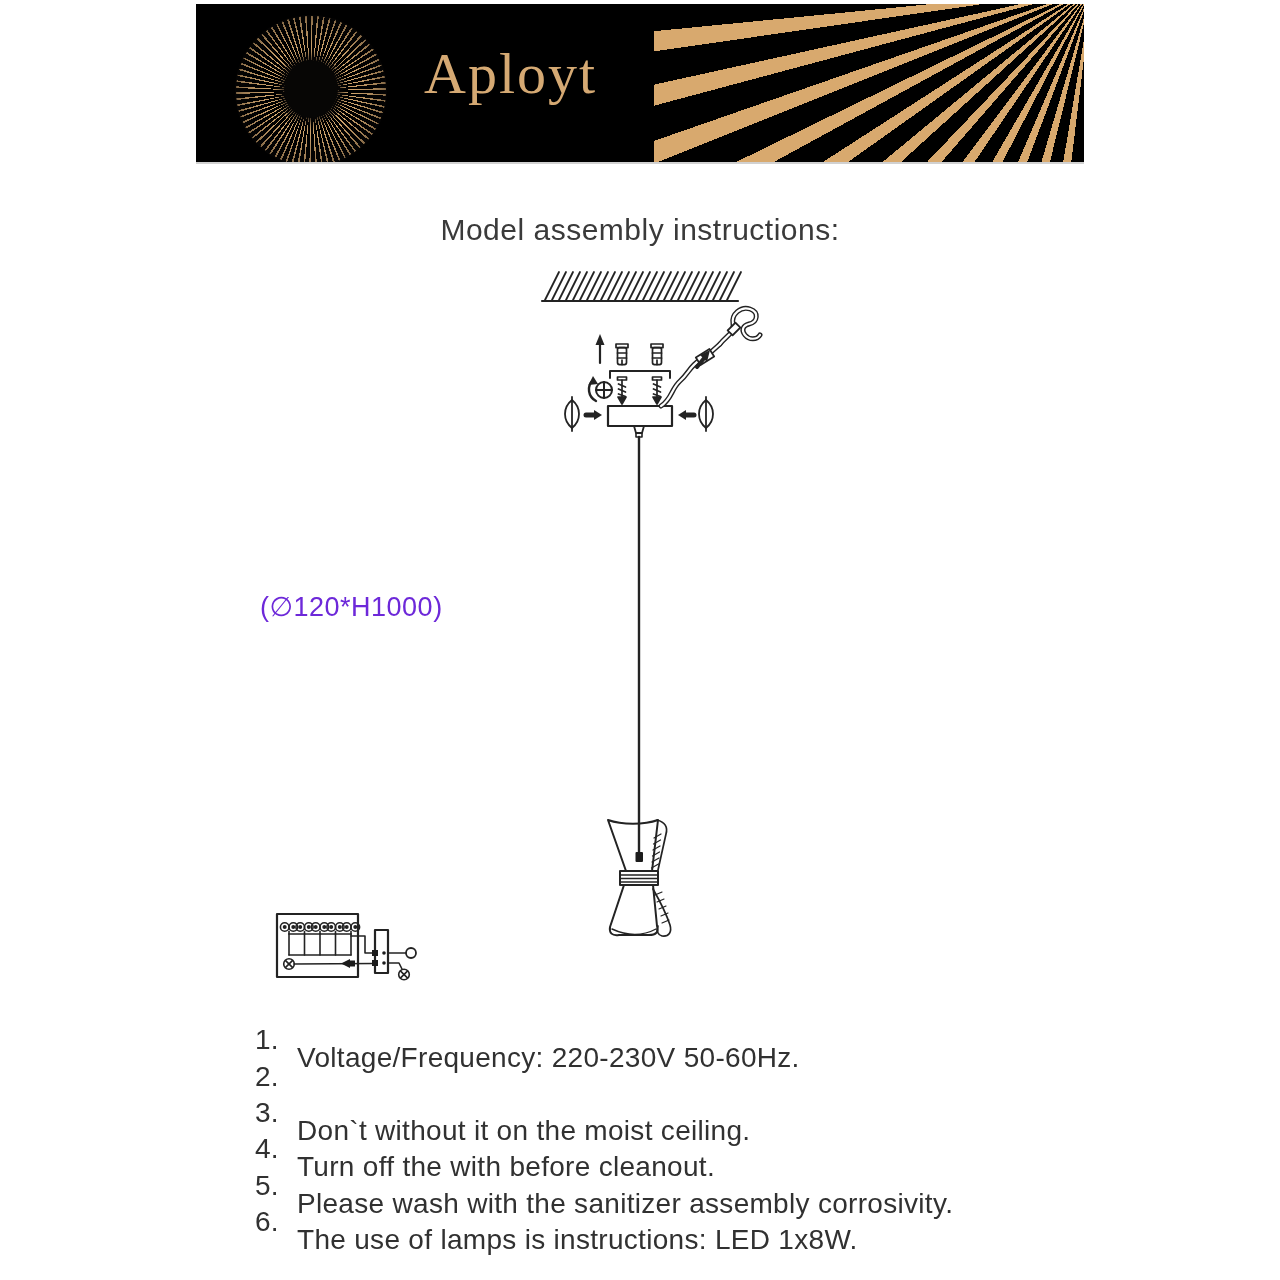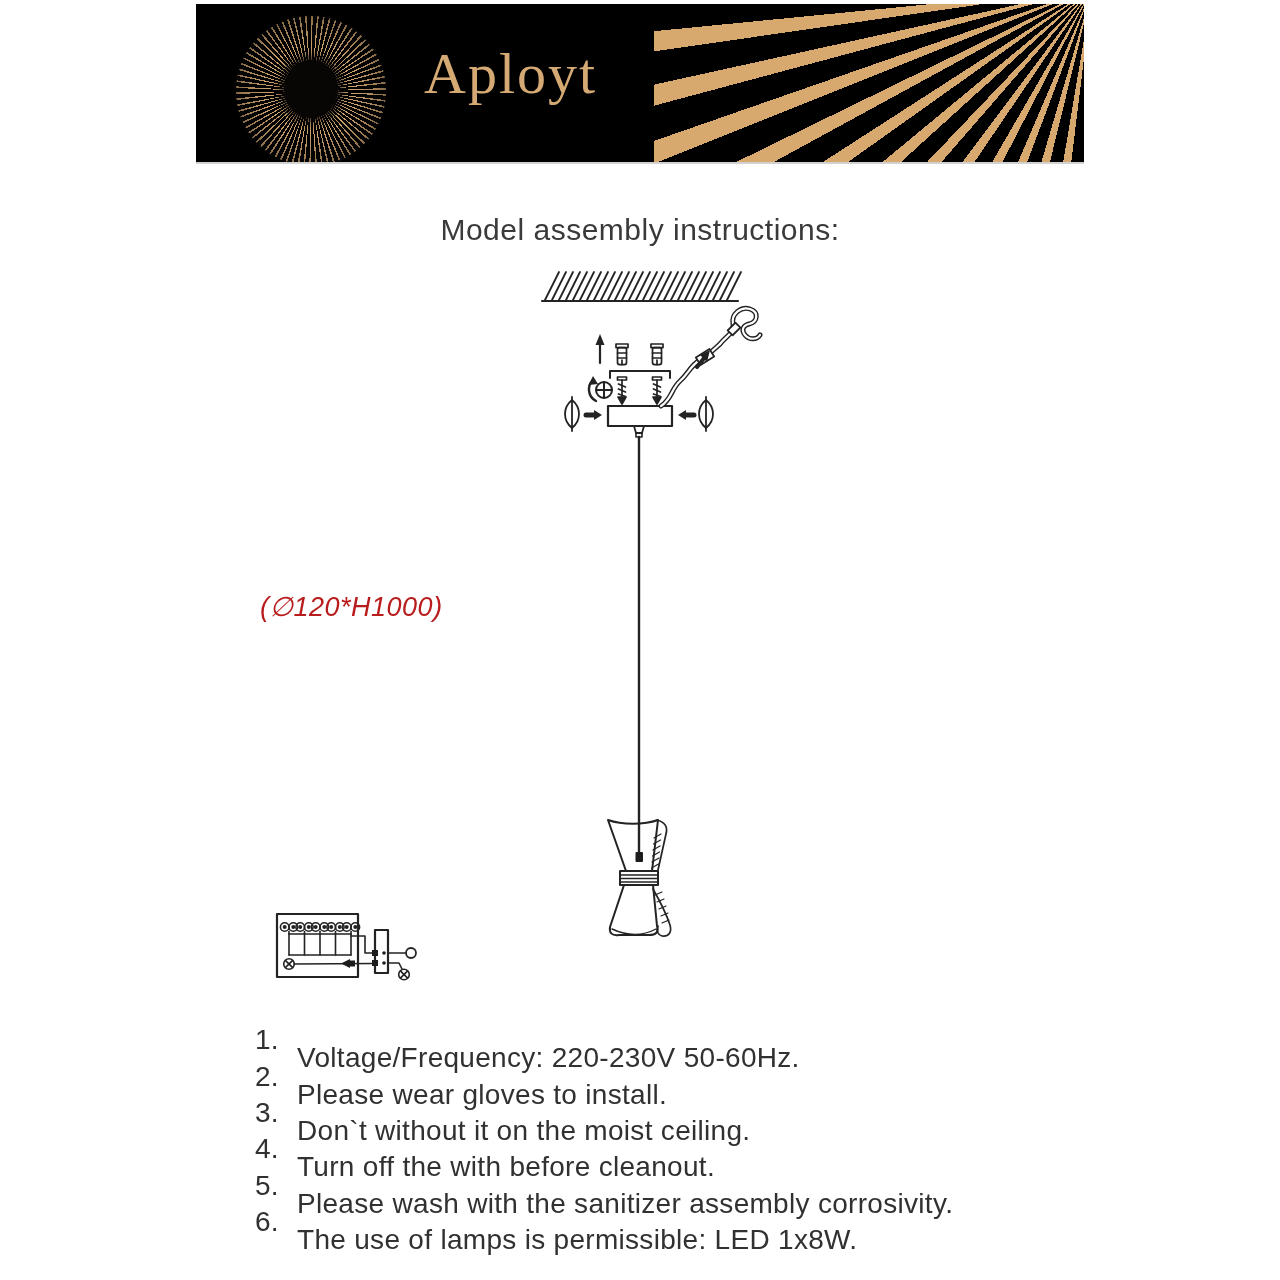--- a/index.html
+++ b/index.html
@@ -21,22 +21,22 @@
   .header-rays{position:absolute;top:0;right:0;width:430px;height:158px;
      background:repeating-conic-gradient(from 176deg at 102% -10%,
         rgba(216,169,110,0) 0deg 4.2deg, #d8a96e 4.2deg 6.8deg);}
 
   
   .title-block{position:absolute;left:196px;top:176px;width:888px;text-align:center;
      font-size:30px;font-weight:500;color:#3a3a3a;letter-spacing:.5px;line-height:35px;margin-top:36px;}
 
   
   .art{position:absolute;left:0;top:0;}
-  .dim-label{position:absolute;left:260px;top:591px;font-size:27px;color:#b91c1c;
-     letter-spacing:.5px;font-weight:500;font-style:italic;}
+  .dim-label{position:absolute;left:260px;top:591px;font-size:27px;color:#6d28d9;
+     letter-spacing:.5px;font-weight:500;}
 
   
   .instructions{position:absolute;left:255px;top:1022px;width:820px;
      font-size:28px;font-weight:500;color:#313131;letter-spacing:.3px;}
   .inst-row{display:flex;height:36.4px;align-items:center;}
   .inst-num{width:42px;flex:0 0 42px;}
   .inst-text{flex:1;white-space:nowrap;margin-top:36px;}
 </style>
 </head>
 <body>
@@ -282,33 +282,32 @@
     </g>
   </svg>
 
   <div class="instructions">
     <div class="inst-row">
       <span class="inst-num">1.</span>
       <span class="inst-text">Voltage/Frequency: 220-230V 50-60Hz.</span>
     </div>
     <div class="inst-row">
       <span class="inst-num">2.</span>
-      <span class="inst-text">Please wear gloves to install.</span>
     </div>
     <div class="inst-row">
       <span class="inst-num">3.</span>
       <span class="inst-text">Don`t without it on the moist ceiling.</span>
     </div>
     <div class="inst-row">
       <span class="inst-num">4.</span>
       <span class="inst-text">Turn off the with before cleanout.</span>
     </div>
     <div class="inst-row">
       <span class="inst-num">5.</span>
       <span class="inst-text">Please wash with the sanitizer assembly corrosivity.</span>
     </div>
     <div class="inst-row">
       <span class="inst-num">6.</span>
-      <span class="inst-text">The use of lamps is permissible: LED 1x8W.</span>
+      <span class="inst-text">The use of lamps is instructions: LED 1x8W.</span>
     </div>
   </div>
 
 </div>
 
 </body></html>

